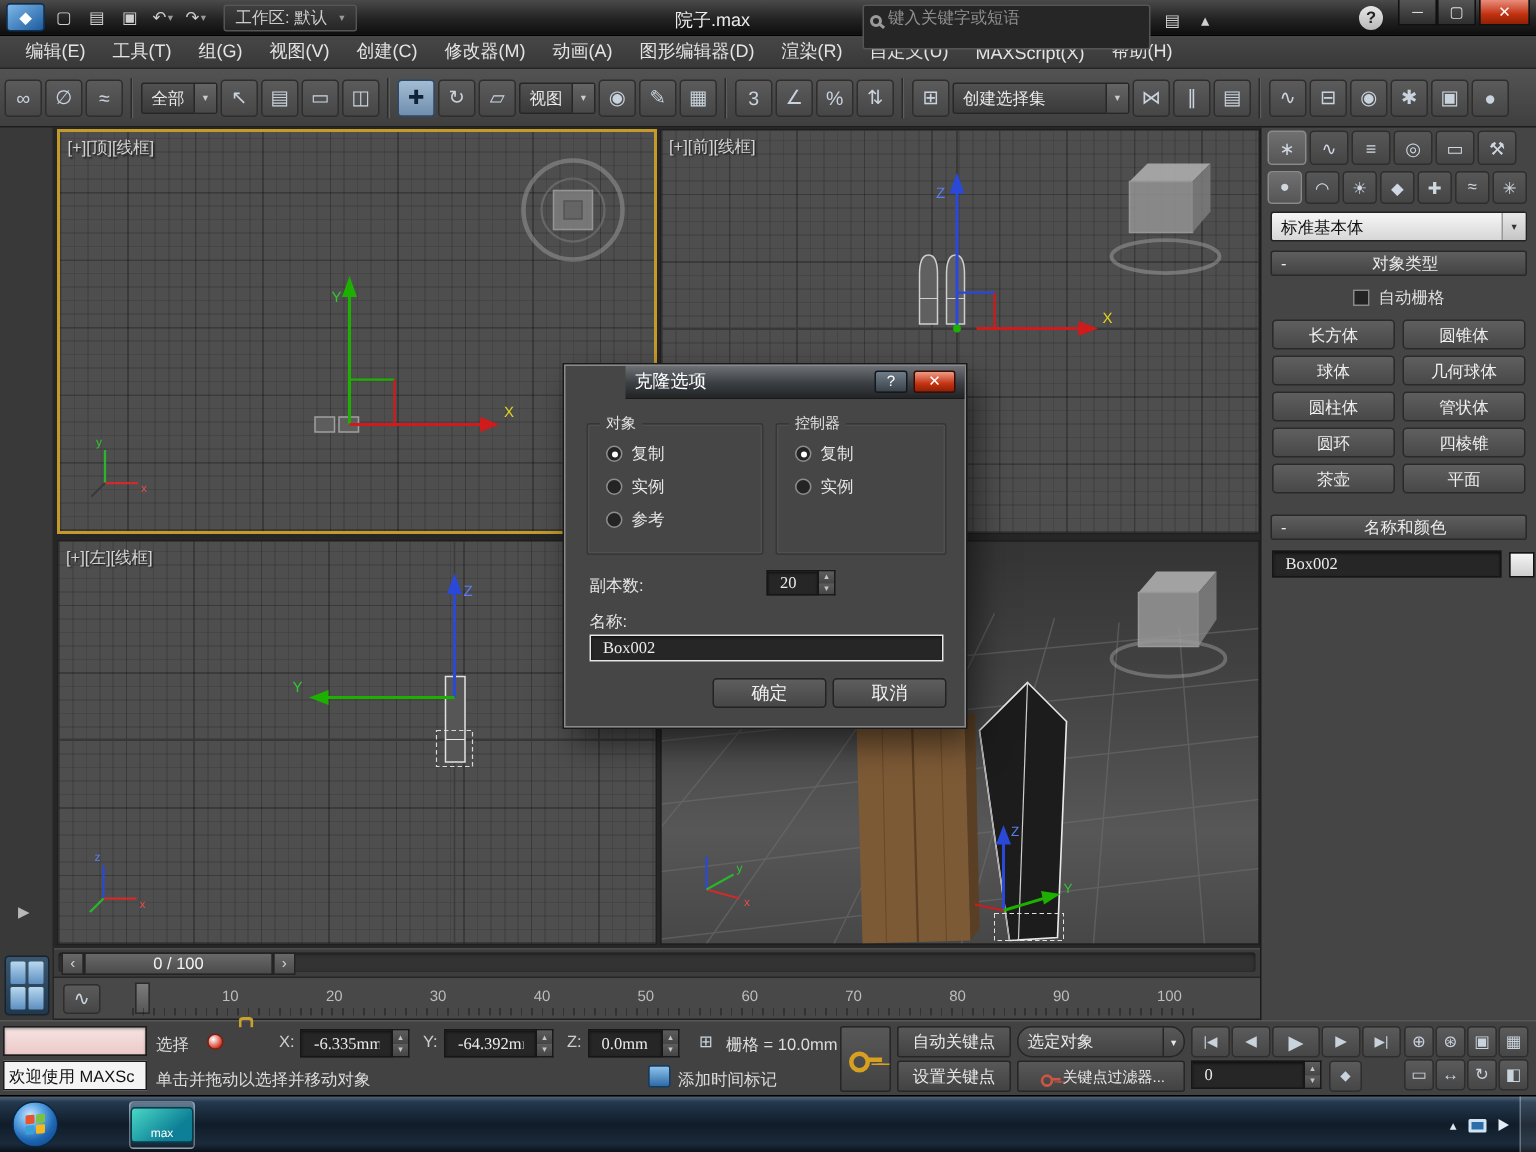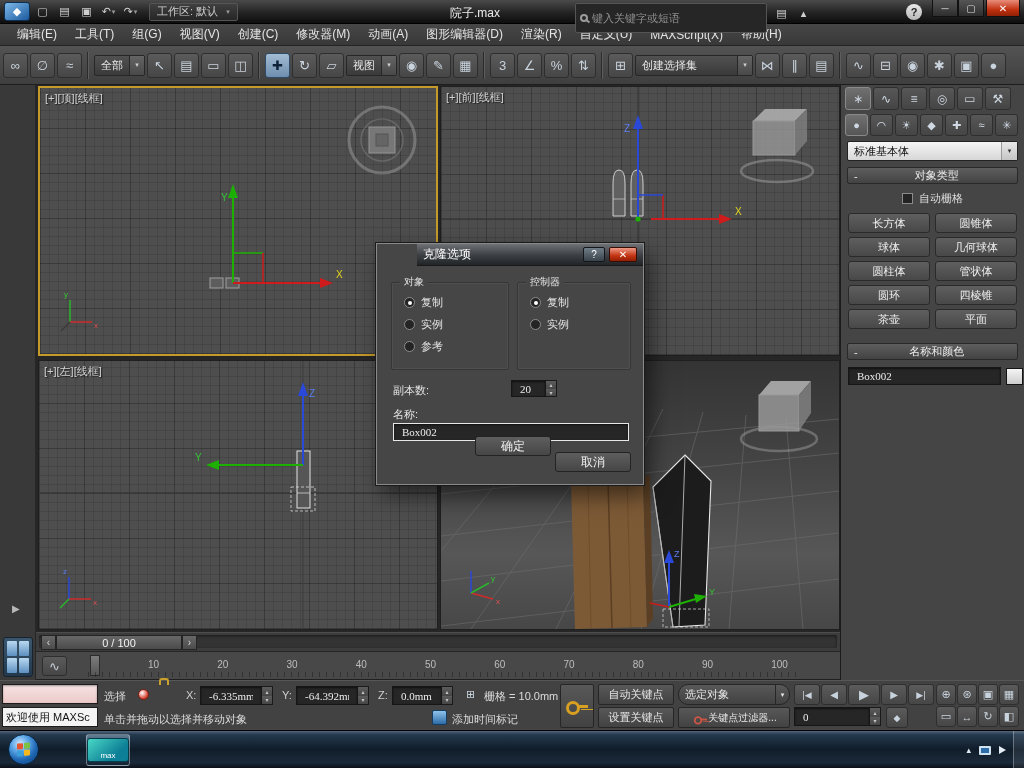--- a/index.html
+++ b/index.html
@@ -12,21 +12,21 @@
     display:flex; align-items:center; padding:0 4px; gap:3px; z-index:40; }
   .logo { width:26px; height:19px; border-radius:3px; border:1px solid #0c2f52; color:#fff; font-size:11px;
     background:linear-gradient(145deg,#7db9ea,#1d5a9e); display:flex; align-items:center; justify-content:center; }
   .tb-ib { height:18px; min-width:19px; display:inline-flex; align-items:center; justify-content:center;
     color:#cfcfcf; font-size:11px; border-radius:2px; }
   .tb-ib .car { font-size:7px; color:#9a9a9a; margin-left:1px; }
   .ws-combo { height:18px; display:inline-flex; align-items:center; gap:8px; padding:0 7px; margin-left:6px;
     background:linear-gradient(#3f3f3f,#262626); border:1px solid #555; border-radius:2px; color:#ccc; font-size:11px; }
   .tb-title { position:absolute; left:390px; top:5px; width:170px; text-align:center; color:#ececec; font-size:12px; }
   .tb-search { position:absolute; left:575px; top:3px; width:192px; height:18px; background:#262626;
-    border:1px solid #555; border-radius:2px; display:flex; align-items:center; padding:14px 4px; gap:4px; }
+    border:1px solid #555; border-radius:2px; display:flex; align-items:flex-end; padding:14px 4px; gap:4px; }
   .tb-search input { flex:1; background:transparent; border:none; outline:none; color:#bbb; font-size:11px; }
   .tb-search input::placeholder { color:#8f8f8f; }
   .mag { width:8px; height:8px; border:2px solid #9a9a9a; border-radius:50%; position:relative; flex:0 0 auto; }
   .mag::after { content:''; position:absolute; width:5px; height:2px; background:#9a9a9a; right:-4px; bottom:-2px; transform:rotate(40deg); }
   .tb-right-ic { position:absolute; top:4px; }
   .help-circ { width:16px; height:16px; border-radius:50%; background:linear-gradient(#e8e8e8,#b8b8b8); color:#222;
     display:flex; align-items:center; justify-content:center; font-weight:bold; font-size:11px; }
   .winbtn { position:absolute; top:0; height:17px; display:flex; align-items:center; justify-content:center;
     color:#ddd; font-size:10px; border:1px solid #111; border-top:none; background:linear-gradient(#555,#2e2e2e); }
   .winbtn.close { background:linear-gradient(#e98d7c,#c1310f 60%,#8f2105); color:#fff; }
@@ -646,21 +646,21 @@
       <input class="dk-input" style="width: 35px; height: 17px;" value="20">
       <span class="spin">
           <span>▴</span>
           <span>▾</span>
         </span>
     </div>
 
     <span style="position:absolute;left:16px;top:163px;color:#e4e4e4">名称:</span>
     <input class="dk-input" style="position: absolute; left: 16px; top: 179px; width: 236px; height: 18px; border: 1px solid rgb(232, 232, 232);" value="Box002">
 
-    <div class="dlg-btn" style="left:98px;top:192px">确定</div>
+    <div class="dlg-btn" style="left:98px;top:208px">确定</div>
     <div class="dlg-btn" style="left:178px;top:208px">取消</div>
   </div>
 
   <div class="taskbar">
     <div class="orb">
       <span class="flag">
         <span class="f1"></span>
           <span class="f2"></span>
           <span class="f3"></span>
           <span class="f4"></span>

